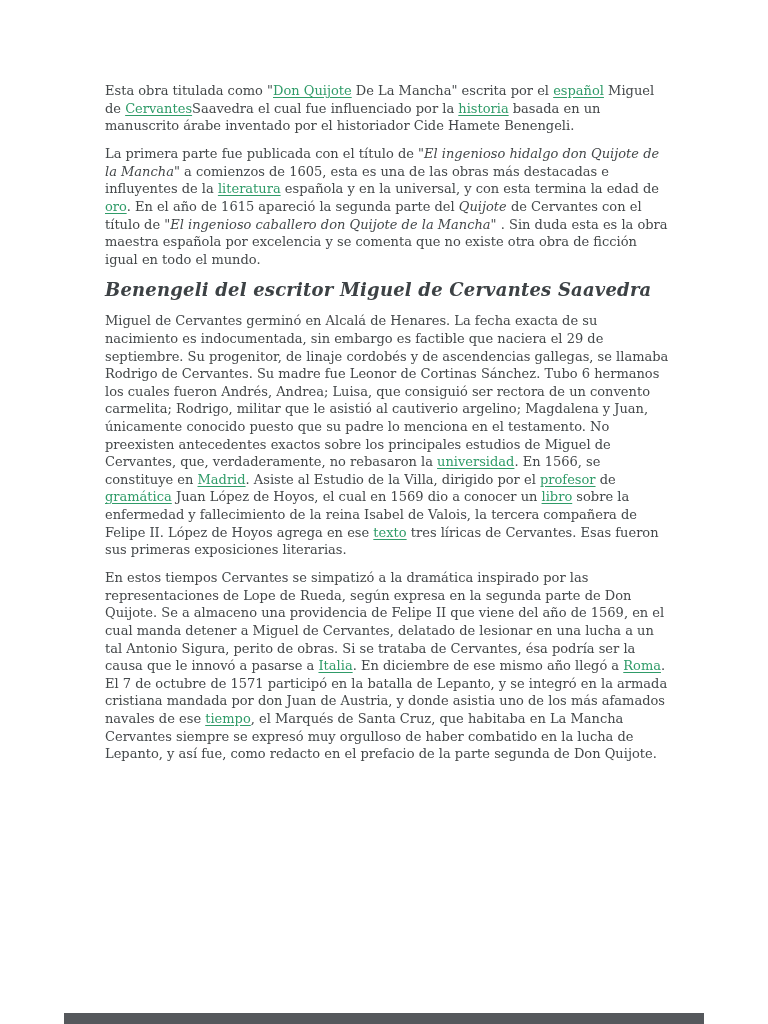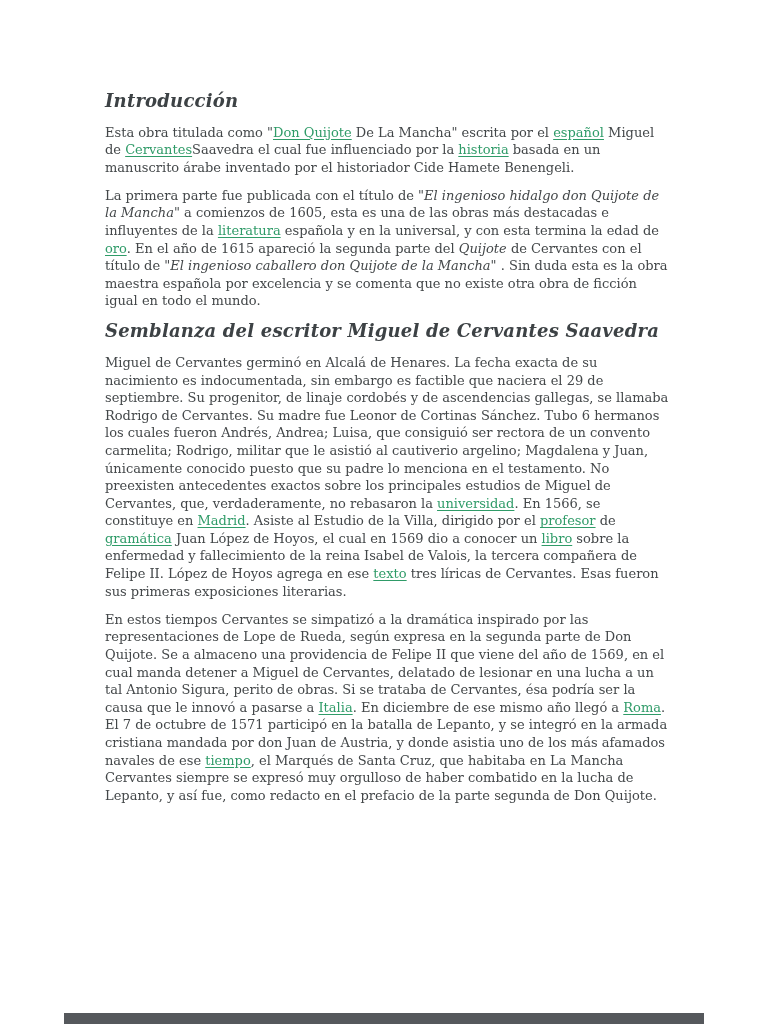--- a/index.html
+++ b/index.html
@@ -58,21 +58,20 @@
     top: 1013px;
     height: 11px;
     background: var(--gap-color, #55585c);
   }
 </style>
 </head>
 <body>
 
 <div class="page">
   <div class="content" id="doc-content">
-      <h2 class="section-heading">Introducción</h2>
       <p class="doc-paragraph"><span>Esta obra titulada como "</span><a href="#" class="doc-link">Don Quijote</a><span> De La Mancha" escrita por el </span><a href="#" class="doc-link">español</a><span> Miguel de </span><a href="#" class="doc-link">Cervantes</a><span>Saavedra el cual fue influenciado por la </span><a href="#" class="doc-link">historia</a><span> basada en un manuscrito árabe inventado por el historiador Cide Hamete Benengeli.</span></p>
       <p class="doc-paragraph"><span>La primera parte fue publicada con el título de "</span><span class="it">El ingenioso hidalgo don Quijote de la Mancha</span><span>" a comienzos de 1605, esta es una de las obras más destacadas e influyentes de la </span><a href="#" class="doc-link">literatura</a><span> española y en la universal, y con esta termina la edad de </span><a href="#" class="doc-link">oro</a><span>. En el año de 1615 apareció la segunda parte del </span><span class="it">Quijote</span><span> de Cervantes con el título de "</span><span class="it">El ingenioso caballero don Quijote de la Mancha</span><span>" . Sin duda esta es la obra maestra española por excelencia y se comenta que no existe otra obra de ficción igual en todo el mundo.</span></p>
-      <h2 class="section-heading">Semblanza del escritor Miguel de Cervantes Saavedra</h2>
+      <h2 class="section-heading">Benengeli del escritor Miguel de Cervantes Saavedra</h2>
       <p class="doc-paragraph"><span>Miguel de Cervantes germinó en Alcalá de Henares. La fecha exacta de su nacimiento es indocumentada, sin embargo es factible que naciera el 29 de septiembre. Su progenitor, de linaje cordobés y de ascendencias gallegas, se llamaba Rodrigo de Cervantes. Su madre fue Leonor de Cortinas Sánchez. Tubo 6 hermanos los cuales fueron Andrés, Andrea; Luisa, que consiguió ser rectora de un convento carmelita; Rodrigo, militar que le asistió al cautiverio argelino; Magdalena y Juan, únicamente conocido puesto que su padre lo menciona en el testamento. No preexisten antecedentes exactos sobre los principales estudios de Miguel de Cervantes, que, verdaderamente, no rebasaron la </span><a href="#" class="doc-link">universidad</a><span>. En 1566, se constituye en </span><a href="#" class="doc-link">Madrid</a><span>. Asiste al Estudio de la Villa, dirigido por el </span><a href="#" class="doc-link">profesor</a><span> de </span><a href="#" class="doc-link">gramática</a><span> Juan López de Hoyos, el cual en 1569 dio a conocer un </span><a href="#" class="doc-link">libro</a><span> sobre la enfermedad y fallecimiento de la reina Isabel de Valois, la tercera compañera de Felipe II. López de Hoyos agrega en ese </span><a href="#" class="doc-link">texto</a><span> tres líricas de Cervantes. Esas fueron sus primeras exposiciones literarias.</span></p>
       <p class="doc-paragraph"><span>En estos tiempos Cervantes se simpatizó a la dramática inspirado por las representaciones de Lope de Rueda, según expresa en la segunda parte de Don Quijote. Se a almaceno una providencia de Felipe II que viene del año de 1569, en el cual manda detener a Miguel de Cervantes, delatado de lesionar en una lucha a un tal Antonio Sigura, perito de obras. Si se trataba de Cervantes, ésa podría ser la causa que le innovó a pasarse a </span><a href="#" class="doc-link">Italia</a><span>. En diciembre de ese mismo año llegó a </span><a href="#" class="doc-link">Roma</a><span>. El 7 de octubre de 1571 participó en la batalla de Lepanto, y se integró en la armada cristiana mandada por don Juan de Austria, y donde asistia uno de los más afamados navales de ese </span><a href="#" class="doc-link">tiempo</a><span>, el Marqués de Santa Cruz, que habitaba en La Mancha Cervantes siempre se expresó muy orgulloso de haber combatido en la lucha de Lepanto, y así fue, como redacto en el prefacio de la parte segunda de Don Quijote.</span></p>
     </div>
   <div class="page-gap"></div>
 </div>
 
 </body></html>

